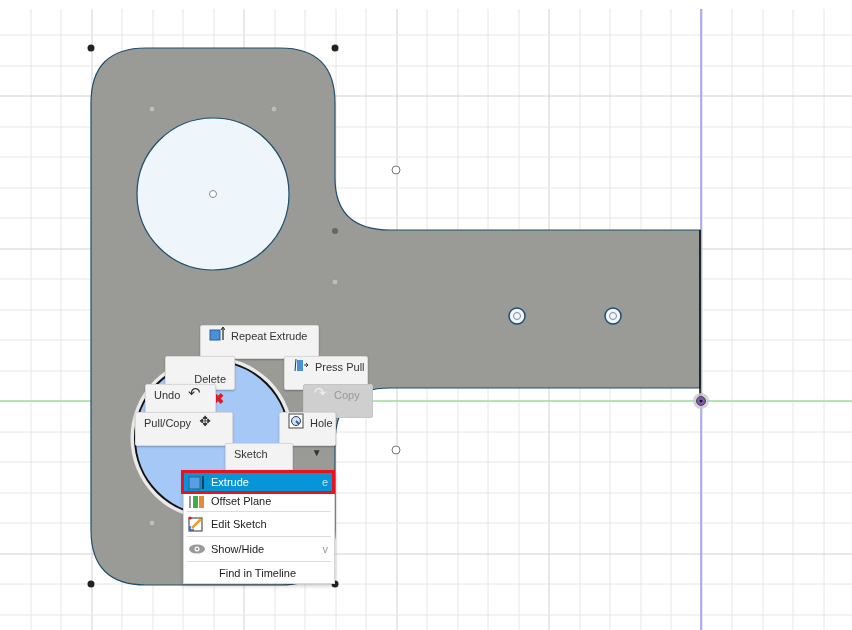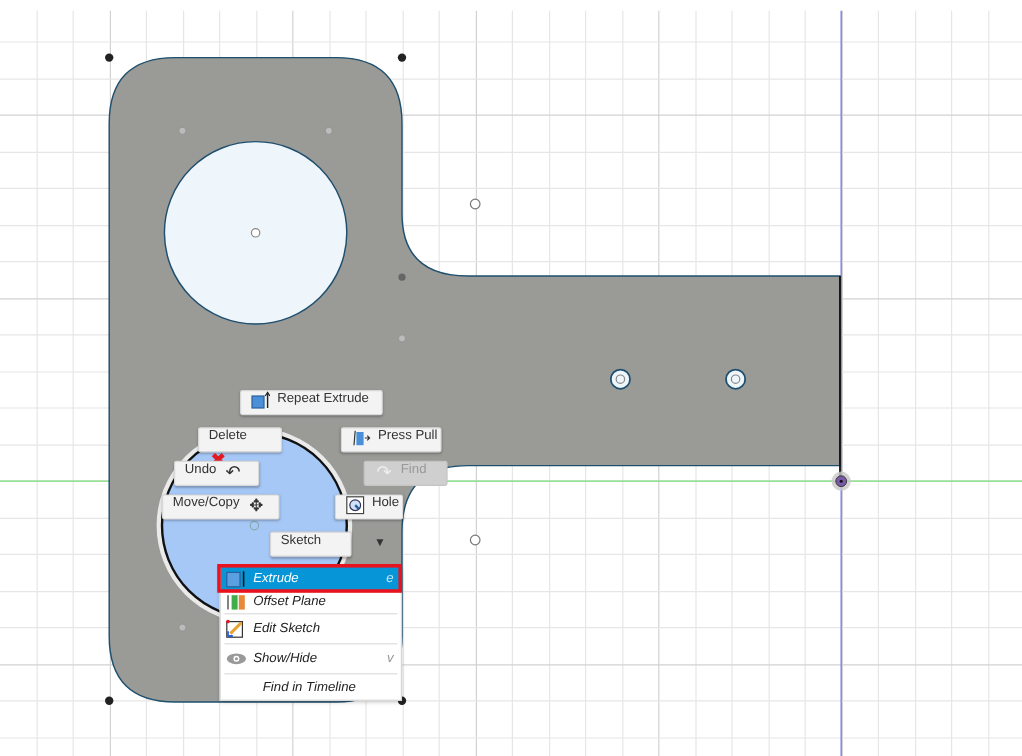--- a/index.html
+++ b/index.html
@@ -1,26 +1,26 @@
 <!DOCTYPE html>
 <html><head>
 <meta charset="utf-8">
 <style>
   html, body { margin:0; padding:0; }
   body { width:852px; height:630px; overflow:hidden; background:#ffffff; position:relative;
          font-family:"Liberation Sans", sans-serif; font-size:11px; color:#333; }
   #canvas { position:absolute; left:0; top:0; width:852px; height:630px; }
   .mbtn { position:absolute; height:21px; background:#f3f3f3; border:1px solid #d8d8d8; border-radius:2px;
-          box-shadow:0 1px 2px rgba(0,0,0,0.25); display:flex; align-items:flex-start; gap:6px;
-          padding:0 8px; box-sizing:border-box; font-size:11px; color:#333; cursor:pointer; white-space:nowrap; }
+          box-shadow:0 1px 2px rgba(0,0,0,0.25); display:flex; align-items:flex-end; gap:6px;
+          padding:16px 8px; box-sizing:border-box; font-size:11px; color:#333; cursor:pointer; white-space:nowrap; }
   .mbtn.disabled { background:#cfcfcf; color:#999; box-shadow:none; border-color:#c4c4c4; }
   .ico { display:inline-flex; align-items:center; justify-content:center; width:16px; height:16px; }
   #ctx-menu { position:absolute; left:183px; top:471px; width:152px; background:#fff; border:1px solid #d6d6d6;
               box-shadow:0 2px 4px rgba(0,0,0,0.2); box-sizing:border-box; }
-  .mi { height:17px; display:flex; align-items:center; padding-left:4px; font-size:11px; color:#222; position:relative; cursor:pointer;font-style:italic; }
+  .mi { height:17px; display:flex; align-items:center; padding-left:4px; font-size:11px; color:#222; position:relative; cursor:pointer; }
   .mi .micon { width:18px; height:16px; margin-right:5px; display:inline-flex; align-items:center; justify-content:center; }
   .mi .key { position:absolute; right:6px; color:#999; }
   .mi.active { background:#0696d7; color:#fff; }
   .mi.active .key { color:#bfe3f5; }
   .sep { height:1px; background:#ddd; margin:2px 3px; }
   .mi.tall { height:20px; }
   #highlight { position:absolute; left:181px; top:470px; width:154px; height:24px; border:3px solid #e8131f; box-sizing:border-box; pointer-events:none; }
 </style>
 </head>
 <body>
@@ -139,25 +139,25 @@
   <span>Press Pull</span>
 </div>
 
 <div class="mbtn" style="left:145px;top:384px;width:71px;">
   <span>Undo</span>
   <span class="ico" style="font-size:15px;color:#333;">↶</span>
 </div>
 
 <div class="mbtn disabled" style="left:303px;top:384px;width:70px;">
   <span class="ico" style="font-size:15px;color:#eee;">↷</span>
-  <span>Find</span>
+  <span>Copy</span>
 </div>
 
 <div class="mbtn" style="left:135px;top:412px;width:98px;">
-  <span>Move/Copy</span>
+  <span>Pull/Copy</span>
   <span class="ico" style="font-size:14px;color:#333;">✥</span>
 </div>
 
 <div class="mbtn" style="left:279px;top:412px;width:57px;">
   <span class="ico">
     <svg width="16" height="16">
         <rect x="1" y="1" width="14" height="14" fill="#fff" stroke="#444"></rect>
         <circle cx="8" cy="8" r="4.5" fill="#cfe2f7" stroke="#335"></circle>
         <path d="M8 8 L11 11" stroke="#2a5f9a" stroke-width="2"></path>
       </svg>

